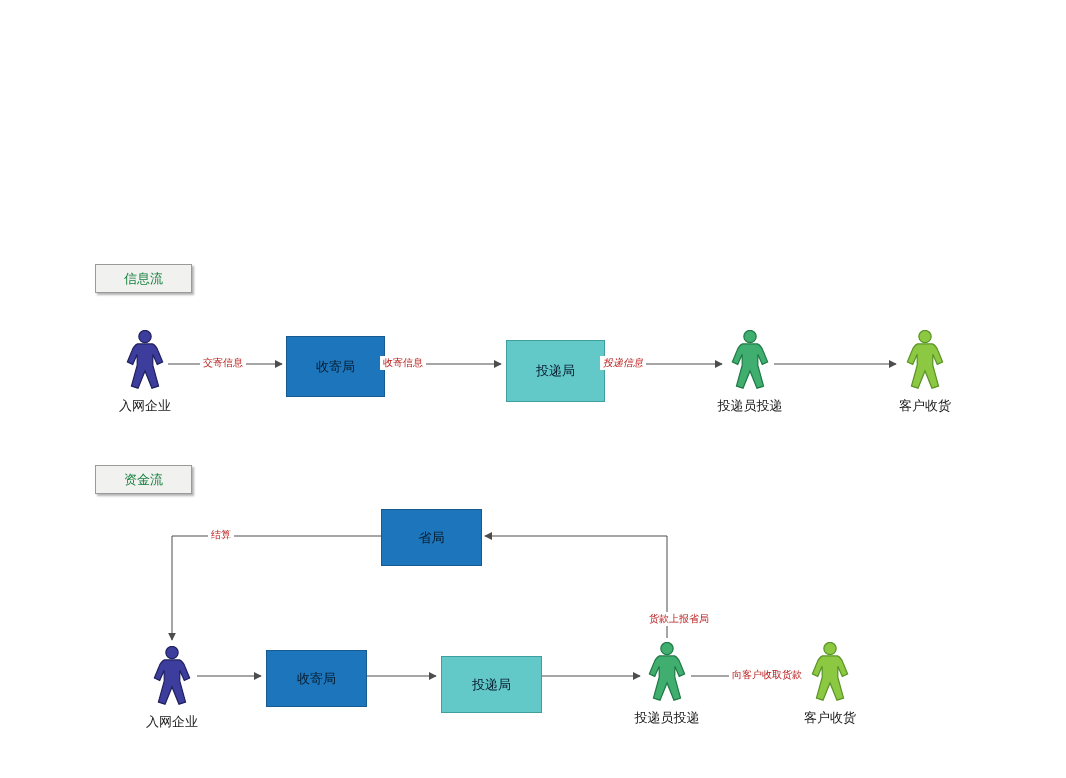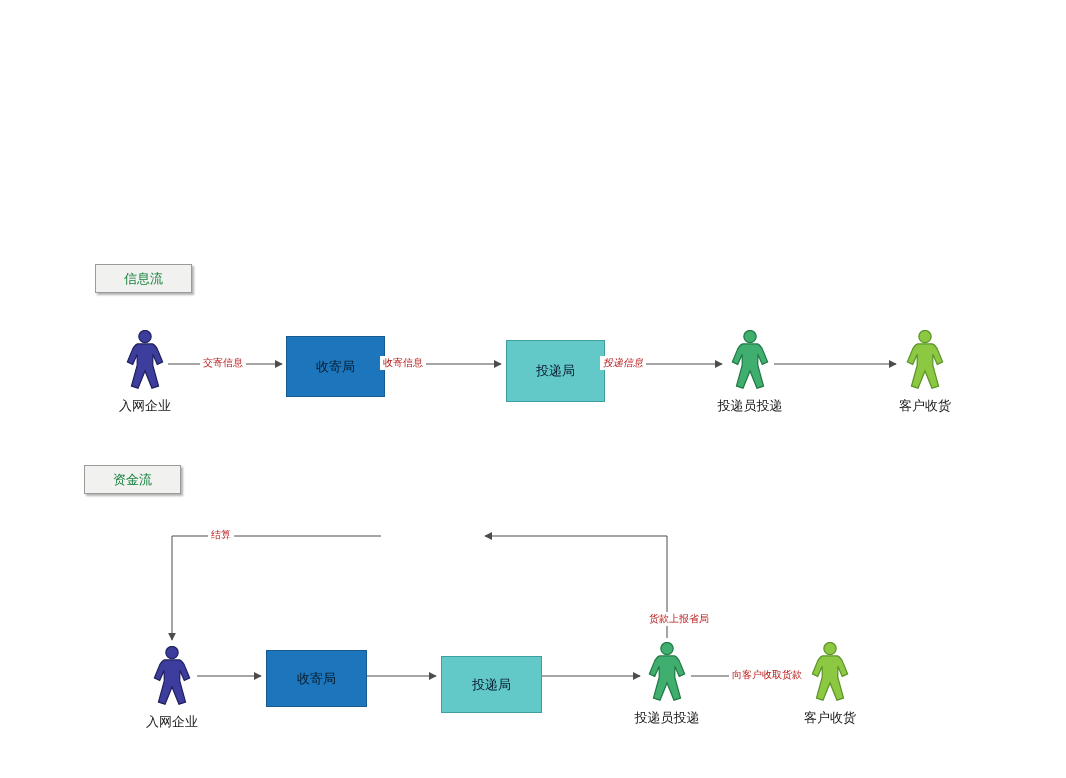--- a/index.html
+++ b/index.html
@@ -32,21 +32,21 @@
   #i-person-company{left:95px;top:330px;}
   #i-box-collect{left:286px;top:336px;width:97px;height:59px;}
   #i-box-delivery{left:506px;top:334px;width:97px;height:60px;}
   #i-person-courier{left:700px;top:330px;}
   #i-person-customer{left:875px;top:330px;}
   #i-lbl-submit{left:223px;top:356px;}
   #i-lbl-collect{left:403px;top:356px;}
   #i-lbl-delivery{left:623px;top:356px;font-style:italic;}
 
   
-  #tag-funds{left:84px;top:465px;}
+  #tag-funds{left:95px;top:465px;}
   #f-box-province{left:381px;top:509px;width:99px;height:55px;}
   #f-person-company{left:122px;top:646px;}
   #f-box-collect{left:266px;top:650px;width:99px;height:55px;}
   #f-box-delivery{left:441px;top:650px;width:99px;height:55px;}
   #f-person-courier{left:617px;top:642px;}
   #f-person-customer{left:780px;top:642px;}
   #f-lbl-settle{left:221px;top:528px;}
   #f-lbl-report{left:667px;top:612px;margin-left:12px;}
   #f-lbl-collectpay{left:767px;top:668px;}
 </style>
@@ -108,20 +108,23 @@
       <circle class="fig" cx="28" cy="8" r="7.5"></circle>
       <path class="fig" d="M19 17 L37 17 C40.5 18.5 42.5 21.5 44 25.5 L49.5 39 L43 42 L37.5 29.5 L37.5 43 L44.5 68.5 L36.5 71 L28 50 L19.5 71 L11.5 68.5 L18.5 43 L18.5 29.5 L13 42 L6.5 39 L12 25.5 C13.5 21.5 15.5 18.5 19 17 Z"></path>
     </svg>
     <div class="plabel">客户收货</div>
   </div>
 
   <span class="edge-label" id="i-lbl-submit">交寄信息</span>
   <span class="edge-label" id="i-lbl-collect">收寄信息</span>
   <span class="edge-label" id="i-lbl-delivery">投递信息</span>
 
+  <div class="box blue" id="f-box-province">
+    <span>省局</span>
+  </div>
 
   <div class="person person-blue" id="f-person-company">
     <svg width="46" height="59" viewBox="0 0 56 72">
       <circle class="fig" cx="28" cy="8" r="7.5"></circle>
       <path class="fig" d="M19 17 L37 17 C40.5 18.5 42.5 21.5 44 25.5 L49.5 39 L43 42 L37.5 29.5 L37.5 43 L44.5 68.5 L36.5 71 L28 50 L19.5 71 L11.5 68.5 L18.5 43 L18.5 29.5 L13 42 L6.5 39 L12 25.5 C13.5 21.5 15.5 18.5 19 17 Z"></path>
     </svg>
     <div class="plabel">入网企业</div>
   </div>
 
   <div class="box blue" id="f-box-collect">

